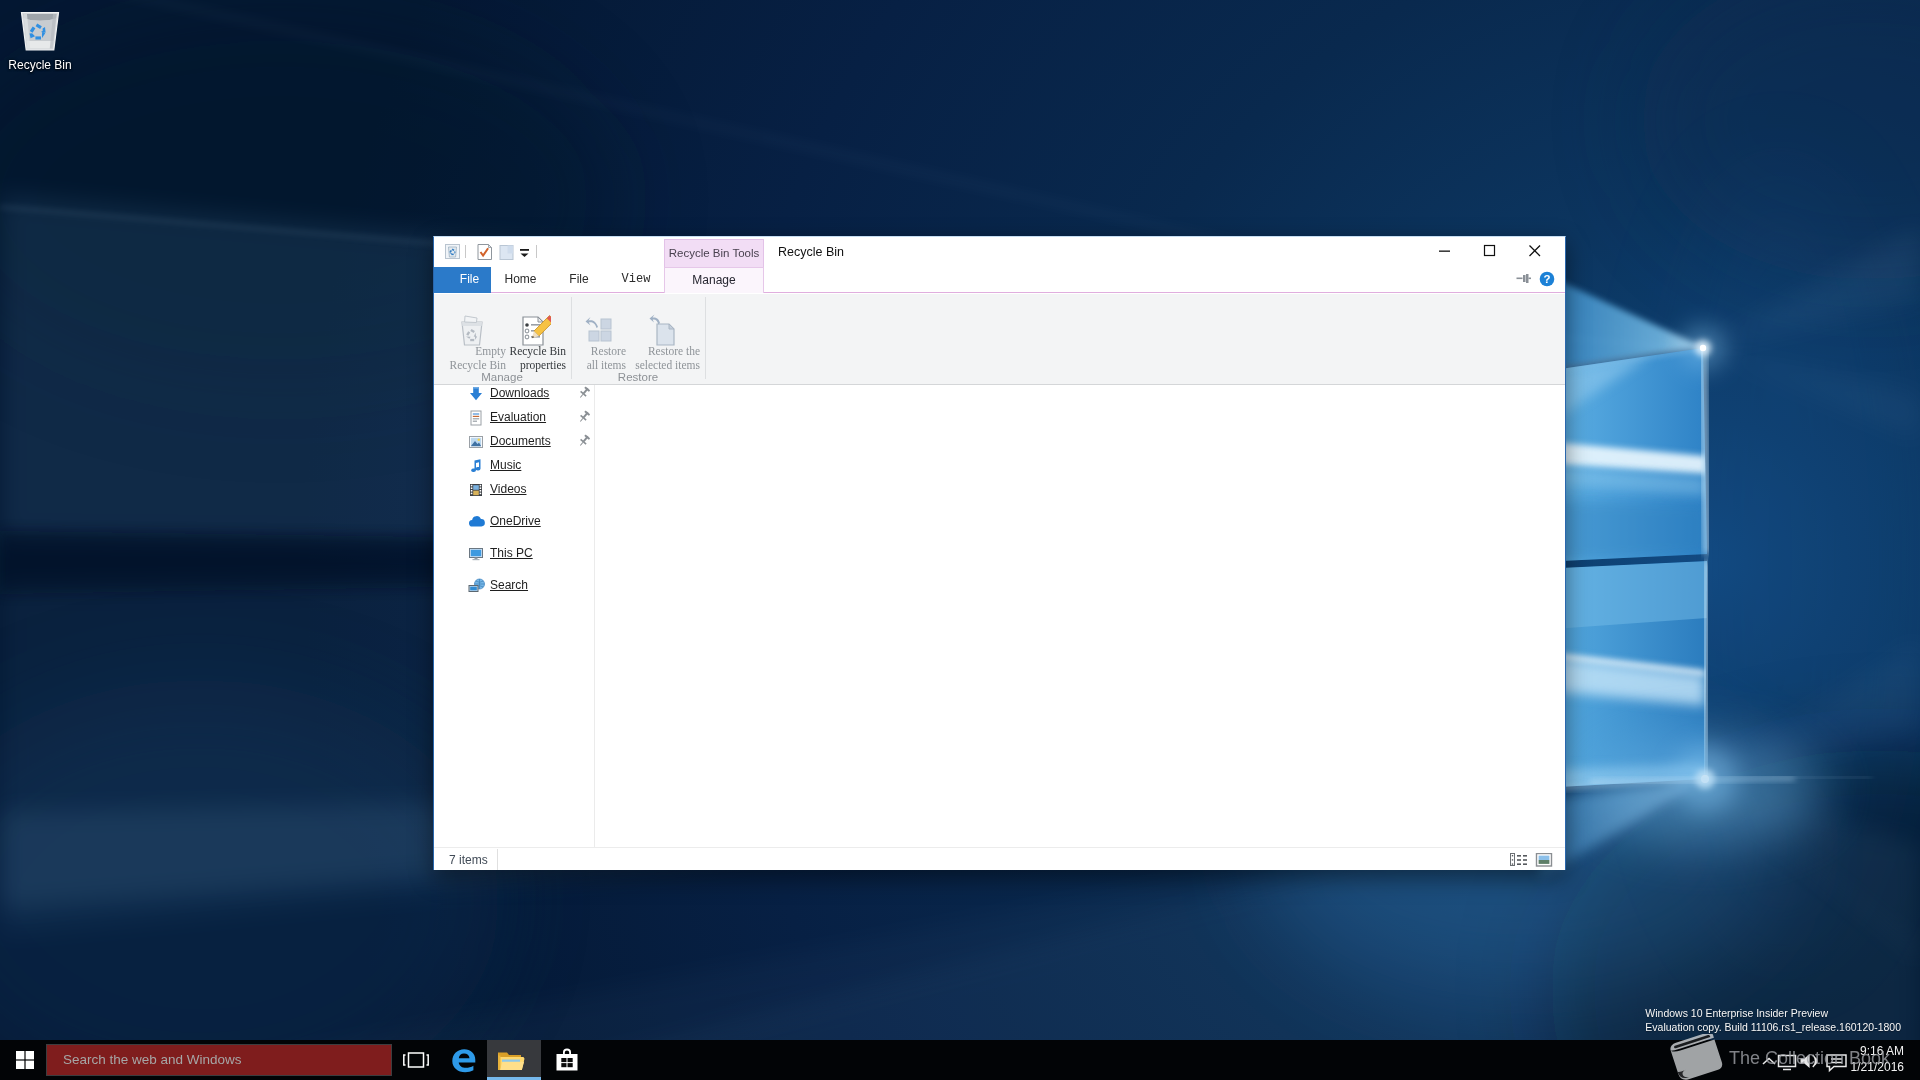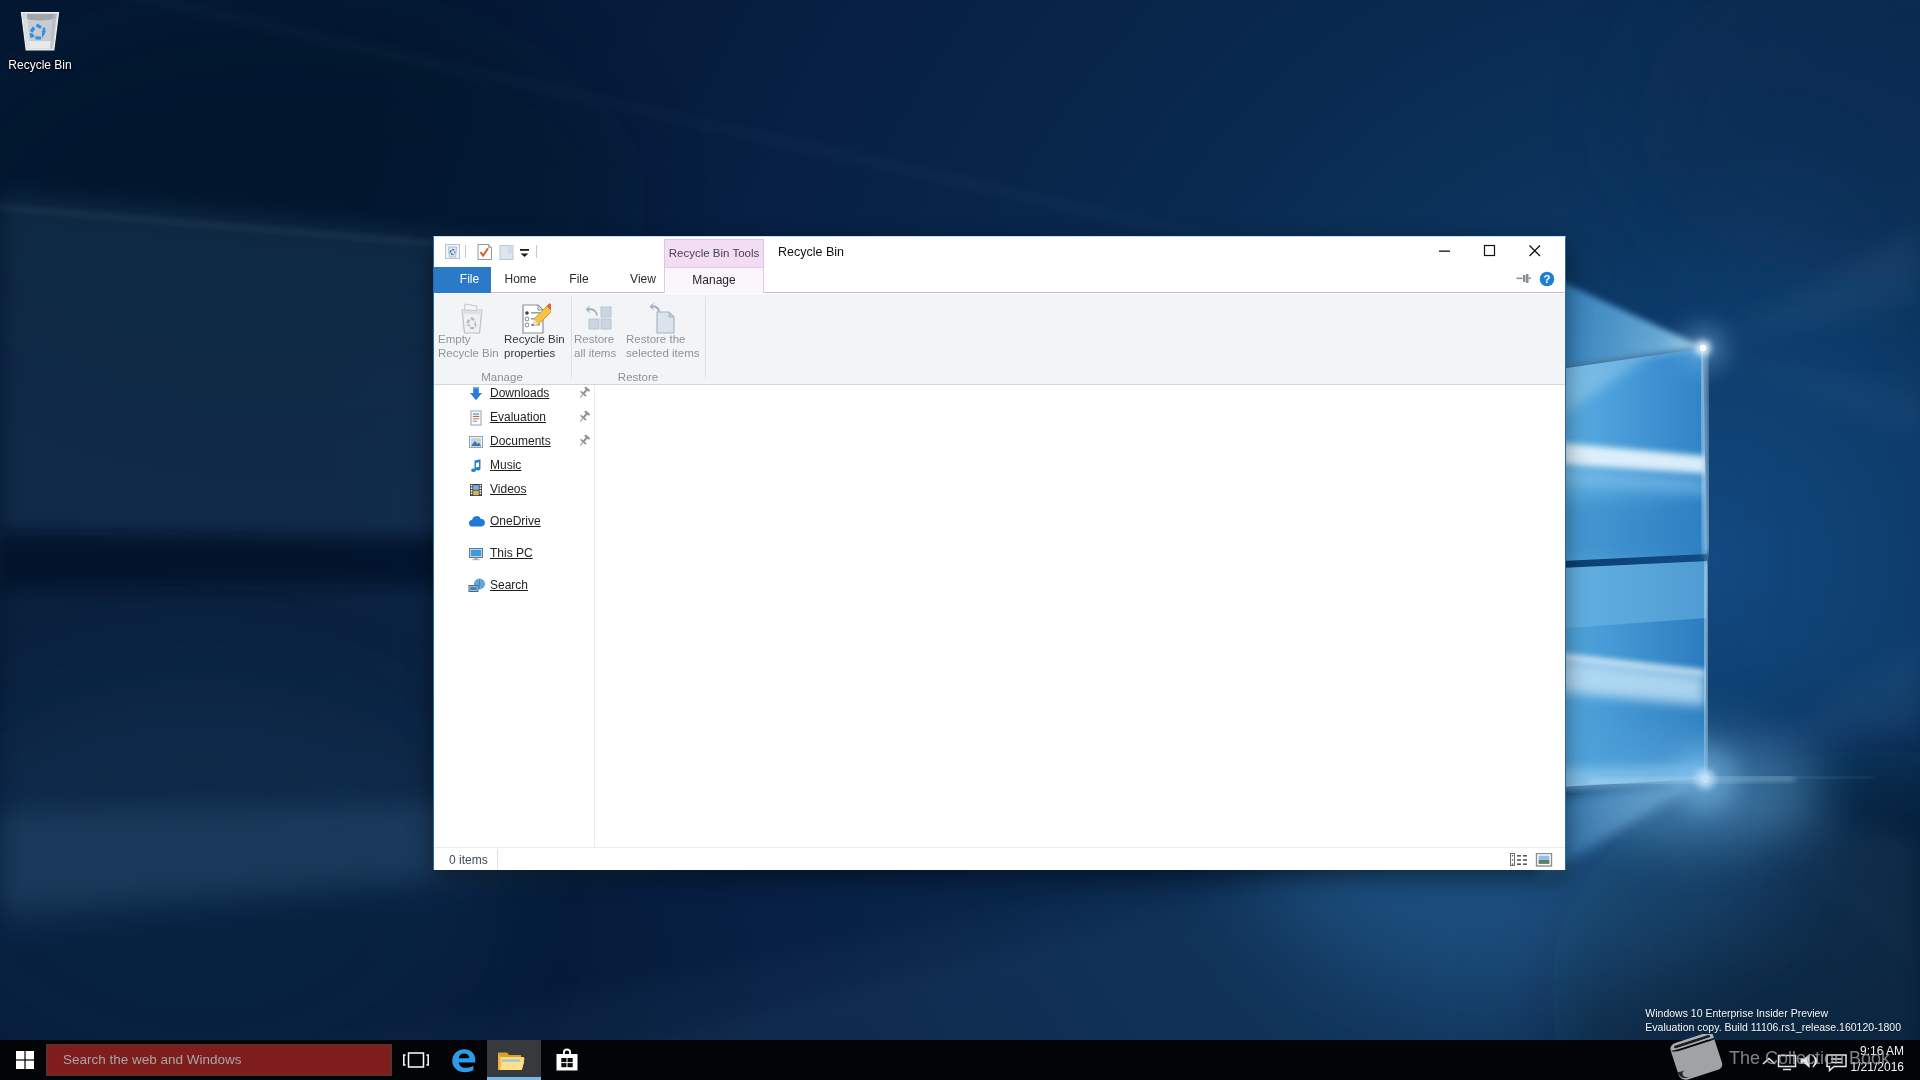--- a/index.html
+++ b/index.html
@@ -20,21 +20,21 @@
 #wtitle { position:absolute; left:344px; top:8px; font-size:12.5px; color:#111; }
 #tabrow { position:absolute; left:0; top:30px; width:100%; height:26px; background:#fff;
   border-bottom:1px solid #e0aede; }
 .tab { position:absolute; top:0; height:26px; line-height:25px; text-align:center;
   font-size:12px; color:#2b2b2b; }
 #tab-file { left:0; width:57px; background:#2b7ac9; color:#fff;padding-left:14px; }
 #tab-manage { left:230px; width:100px; background:#fbf5fc; border:1px solid #e6c7e9; border-bottom:none; color:#262630; }
 #ribbon { position:absolute; left:0; top:57px; width:100%; height:91px; background:#f3f4f5;
   border-bottom:1px solid #d4d6d8; }
 .rsep { position:absolute; top:3px; width:1px; height:82px; background:#dddfe1; }
-.rbtn { position:absolute; top:4px; text-align:left; color:#8f9499; font-size:11.5px; line-height:13.5px; }
+.rbtn { position:absolute; top:16px; text-align:right; color:#8f9499; font-size:11.5px; line-height:13.5px;font-family:Liberation Serif, serif; }
 .rbtn.en { color:#34383c; }
 .ricon { height:35px; display:flex; align-items:flex-start; justify-content:center; padding-top:4px; }
 .glabel { position:absolute; top:77px; font-size:11.5px; color:#8d9196; text-align:center; width:120px; }
 
 #navpane { position:absolute; left:0; top:148px; width:160px; height:462px; background:#fff; }
 #navsep { position:absolute; left:160px; top:148px; width:1px; height:462px; background:#ebebeb; }
 .nav { position:absolute; left:0; width:160px; height:24px; }
 .nav .ic { position:absolute; left:34px; top:4px; width:16px; height:16px; }
 .nav .tx { position:absolute; left:56px; top:4px; font-size:12px; color:#1f1f1f;text-decoration:underline; }
 .nav .pin { position:absolute; left:143px; top:4px; width:14px; height:14px; }
@@ -227,21 +227,21 @@
       <rect x="52.5" y="8.5" width="10" height="10" fill="none" stroke="#111" stroke-width="1.2"></rect>
       <path d="M97.5,8.5 L108,19 M108,8.5 L97.5,19" stroke="#111" stroke-width="1.3"></path>
     </svg>
   </div>
   <div id="rbtools">Recycle Bin Tools</div>
   <div id="wtitle">Recycle Bin</div>
   <div id="tabrow">
     <div class="tab" id="tab-file">File</div>
     <div class="tab" style="left:57px;width:59px;">Home</div>
     <div class="tab" style="left:116px;width:58px;">File</div>
-    <div class="tab" style="left:181px;width:56px;">View</div>
+    <div class="tab" style="left:174px;width:56px;font-family:Liberation Mono, monospace;">View</div>
     <div class="tab" id="tab-manage">Manage</div>
   </div>
   <svg class="abs" style="left:1082px;top:34px;" width="40" height="16" viewBox="0 0 40 16">
     <g fill="#8a9097">
           <rect x="0.5" y="6.5" width="6" height="1.6"></rect>
           <path d="M7,4 h2.5 v7 H7 z"></path>
           <path d="M10,3 h2.5 v9 H10 z"></path>
           <rect x="12.5" y="6.5" width="2.5" height="1.6"></rect>
         </g>
     <circle cx="31" cy="8" r="7.3" fill="#1c81d6"></circle>
@@ -400,21 +400,21 @@
               <circle cx="11.5" cy="6" r="5" fill="#76b7e8" stroke="#4a8cc4" stroke-width="0.8"></circle>
               <path d="M6.6,6 h9.8 M11.5,1 v10 M7.6,3 a7,7 0 0 0 7.8,0 M7.6,9 a7,7 0 0 1 7.8,0" stroke="#3d7fb5" stroke-width="0.7" fill="none"></path>
               <rect x="1" y="7.5" width="9" height="6" fill="#bfd9ef" stroke="#5b6770" stroke-width="1"></rect>
               <rect x="2.2" y="8.7" width="6.6" height="3.6" fill="#2f8ad2"></rect>
             </svg></span>
           <span class="tx">Search</span>
         </div>
   </div>
   <div id="navsep"></div>
   <div id="statusbar">
-        <span class="cnt">0 items</span>
+        <span class="cnt">7 items</span>
         <span class="vs"></span>
     <svg class="abs" style="left:1076px;top:5px;" width="44" height="14" viewBox="0 0 44 14">
       <g fill="none" stroke="#6b6f73" stroke-width="1">
             <rect x="0.5" y="0.5" width="4" height="12"></rect>
           </g>
       <g fill="#55595d">
             <rect x="1.8" y="2" width="1.4" height="1.4"></rect>
             <rect x="1.8" y="6.2" width="1.4" height="1.4"></rect>
             <rect x="1.8" y="10.4" width="1.4" height="1.4"></rect>
             <rect x="7" y="2" width="4" height="1.6"></rect>

